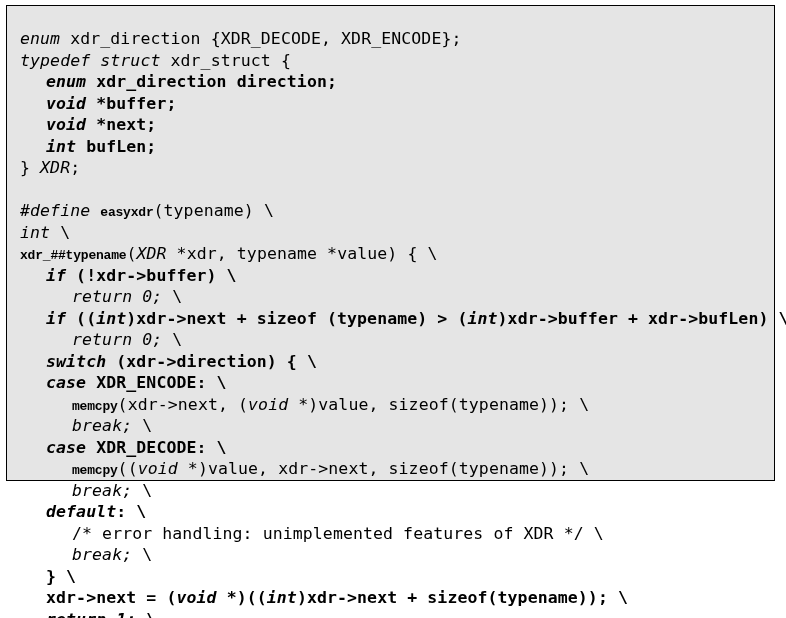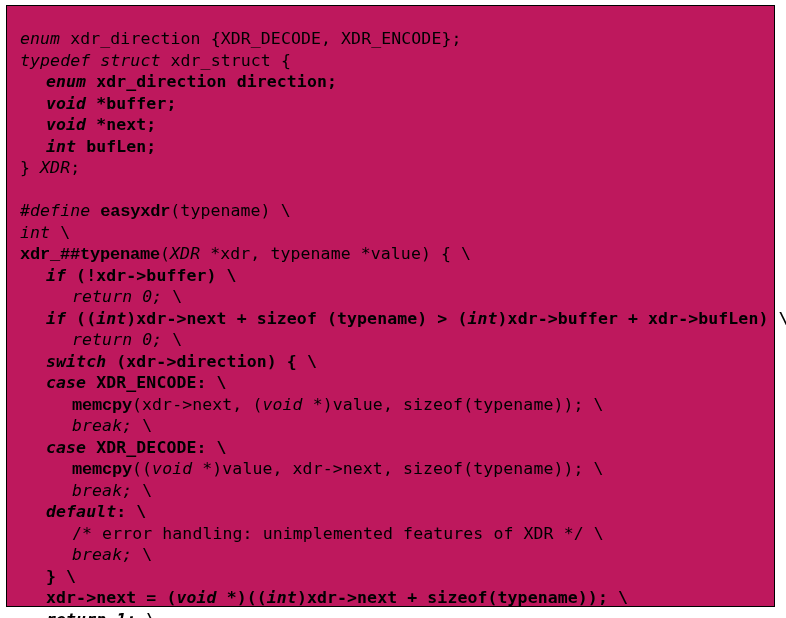--- a/index.html
+++ b/index.html
@@ -14,24 +14,24 @@
     overflow: hidden;
     font-family: "Liberation Serif", "DejaVu Serif", serif;
     color: #000000;
   }
 
   #figure-frame {
     position: absolute;
     left: 6px;
     top: 5px;
     width: 769px;
-    height: 602px;
+    height: 476px;
     border: 1px solid #000000;
     box-sizing: border-box;
-    background: #be185d;
+    background: #e5e5e5;
   }
 
   #code-listing {
     position: absolute;
     left: 13px;
     top: 9px;
     right: 4px;
     bottom: 2px;
   }
 
@@ -53,21 +53,21 @@
   .ind1 { padding-left: 26px; font-weight: bold; }
   .ind2 { padding-left: 52px; }
 
   
   .kw {            
     font-style: italic;
   }
   .tt {            
     font-family: "Liberation Mono", "DejaVu Sans Mono", monospace;
     font-weight: bold;
-    font-size: 17px;
+    font-size: 13px;
     letter-spacing: -0.2px;
   }
   .id {            
     font-style: normal;
   }
 </style>
 </head>
 <body>
 
 <div id="figure-frame">

